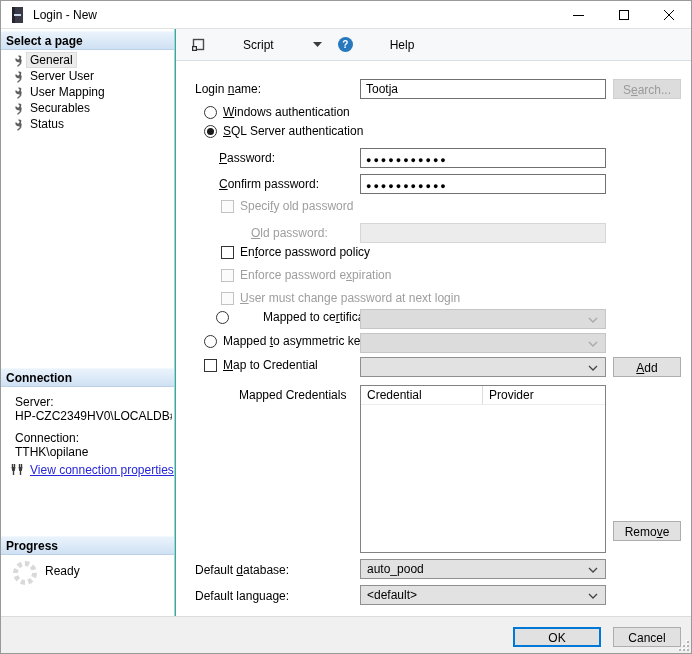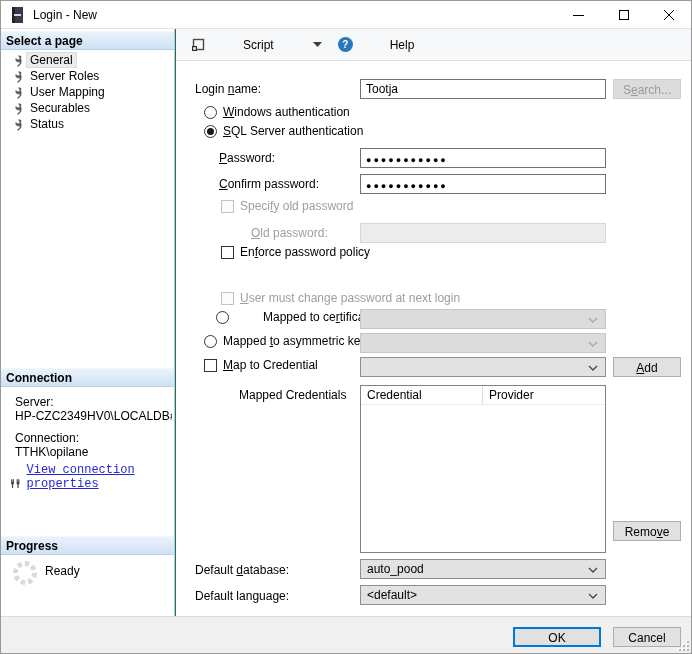--- a/index.html
+++ b/index.html
@@ -1,18 +1,18 @@
 <!DOCTYPE html>
 <html><head>
 <meta charset="utf-8">
 <style>
   * { margin:0; padding:0; box-sizing:border-box; }
   html,body { background:#ffffff; }
   body { font-family:"Liberation Sans","DejaVu Sans",sans-serif; font-size:12px; color:#000; }
-  .window { position:relative; width:692px; height:654px; background:#0f766e; border:1px solid #999; overflow:hidden; }
+  .window { position:relative; width:692px; height:654px; background:#14b8a6; border:1px solid #999; overflow:hidden; }
 
   
   .titlebar { position:absolute; top:0; left:0; right:0; height:28px; background:#fff; border-bottom:1px solid #e2e2e2; }
   .title-icon { position:absolute; left:10px; top:6px; width:13px; height:16px; }
   .title-text { position:absolute; left:32px; top:7px; font-size:12px; }
   .win-controls { position:absolute; right:0; top:0; height:28px; display:flex; }
   .win-btn { width:45px; height:28px; display:flex; align-items:center; justify-content:center; cursor:default; }
   .min-glyph { width:11px; height:1px; background:#000; display:block; }
   .max-glyph { width:10px; height:10px; border:1px solid #000; display:block; }
 
@@ -20,21 +20,21 @@
   .sidebar { position:absolute; left:0; top:28px; width:174px; height:589px; background:#fff; border-right:1px solid #c6c6c6; }
   .section-header { position:absolute; left:0; right:0; height:19px; background:linear-gradient(#eaf3fc,#cfe1f4); border-top:1px solid #f3f8fd; border-bottom:1px solid #bcd0e5; font-weight:bold; padding:2px 0 0 5px; }
   .page-list { position:absolute; top:23px; left:0; right:0; }
   .page-item { height:16px; display:flex; align-items:center; padding-left:8px; cursor:default; }
   .page-item .w-icon { width:14px; height:13px; margin-right:4px; flex:0 0 auto; }
   .page-item .pl { padding:0 3px; }
   .page-item.selected .pl { background:#ececec; outline:1px solid #dcdcdc; }
   .conn-block { position:absolute; left:14px; right:2px; }
   .conn-label { color:#000; }
   .conn-value { color:#000; white-space:nowrap; overflow:hidden; }
-  .link-row { position:absolute; left:8px; top:434px; display:flex; align-items:flex-end;font-family:Liberation Mono, monospace; }
+  .link-row { position:absolute; left:8px; top:434px; display:flex; align-items:center; }
   .link { color:#2626d8; text-decoration:underline; cursor:pointer; margin-left:5px; }
   .spinner { position:absolute; left:10px; top:530px; width:28px; height:28px; }
   .ready-text { position:absolute; left:44px; top:535px; }
 
   
   .main { position:absolute; left:175px; top:28px; width:517px; height:589px; background:#fff; }
   .toolbar { position:absolute; top:0; left:0; right:0; height:32px; background:#f6f8fa; border-bottom:1px solid #d9dee3; display:flex; align-items:center; padding-left:10px; }
   .tb-btn { display:flex; align-items:center; height:24px; padding:0 4px; cursor:default;gap:32px; }
   .tb-label { margin-left:5px; }
   .tb-drop { margin-left:7px; }
@@ -105,21 +105,21 @@
       <div class="page-item selected">
         <svg class="w-icon" viewBox="0 0 16 16">
             <path fill="#5f5f5f" d="M14.6 1.9a3.6 3.6 0 0 0-4.3-.6l2.1 2.1-.5 2-2 .5-2.1-2.1a3.6 3.6 0 0 0 .6 4.3c.9.9 2.2 1.2 3.4.9l1.1 1.1-3.6 3.6 1.5 1.5.1-1.4 1.3-.1.1-1.3 1.3-.1.1-1.3 1.1-.2-.4-1.6c.9-1.3.8-3.1-.3-4.2z" transform="translate(0,1)"></path>
           </svg>
         <span class="pl">General</span>
       </div>
       <div class="page-item">
         <svg class="w-icon" viewBox="0 0 16 16">
             <path fill="#5f5f5f" d="M14.6 1.9a3.6 3.6 0 0 0-4.3-.6l2.1 2.1-.5 2-2 .5-2.1-2.1a3.6 3.6 0 0 0 .6 4.3c.9.9 2.2 1.2 3.4.9l1.1 1.1-3.6 3.6 1.5 1.5.1-1.4 1.3-.1.1-1.3 1.3-.1.1-1.3 1.1-.2-.4-1.6c.9-1.3.8-3.1-.3-4.2z" transform="translate(0,1)"></path>
           </svg>
-        <span class="pl">Server Roles</span>
+        <span class="pl">Server User</span>
       </div>
       <div class="page-item">
         <svg class="w-icon" viewBox="0 0 16 16">
             <path fill="#5f5f5f" d="M14.6 1.9a3.6 3.6 0 0 0-4.3-.6l2.1 2.1-.5 2-2 .5-2.1-2.1a3.6 3.6 0 0 0 .6 4.3c.9.9 2.2 1.2 3.4.9l1.1 1.1-3.6 3.6 1.5 1.5.1-1.4 1.3-.1.1-1.3 1.3-.1.1-1.3 1.1-.2-.4-1.6c.9-1.3.8-3.1-.3-4.2z" transform="translate(0,1)"></path>
           </svg>
         <span class="pl">User Mapping</span>
       </div>
       <div class="page-item">
         <svg class="w-icon" viewBox="0 0 16 16">
             <path fill="#5f5f5f" d="M14.6 1.9a3.6 3.6 0 0 0-4.3-.6l2.1 2.1-.5 2-2 .5-2.1-2.1a3.6 3.6 0 0 0 .6 4.3c.9.9 2.2 1.2 3.4.9l1.1 1.1-3.6 3.6 1.5 1.5.1-1.4 1.3-.1.1-1.3 1.3-.1.1-1.3 1.1-.2-.4-1.6c.9-1.3.8-3.1-.3-4.2z" transform="translate(0,1)"></path>
@@ -207,20 +207,24 @@
       <div class="check-row" style="left:45px; top:138px;">
         <span class="cb dis-cb"></span>
         <span class="dis">Speci<u>f</u>y old password</span>
       </div>
       <span class="flabel dis" style="left:63px; top:165px;margin-left:12px;"><u>O</u>ld password:</span>
       <input class="tinput" style="left: 184px; top: 162px;" type="text" disabled="" value="">
 
       <div class="check-row" style="left:45px; top:184px;">
         <span class="cb"></span>
         <span>En<u>f</u>orce password policy</span>
+      </div>
+      <div class="check-row" style="left:45px; top:207px;">
+        <span class="cb dis-cb"></span>
+        <span class="dis">Enforce password e<u>x</u>piration</span>
       </div>
       <div class="check-row" style="left:45px; top:230px;">
         <span class="cb dis-cb"></span>
         <span class="dis"><u>U</u>ser must change password at next login</span>
       </div>
 
       <div class="radio-row" style="left:40px; top:249px;gap:28px;">
         <span class="rb"></span>
         <span>Mapped to ce<u>r</u>tificate</span>
       </div>

